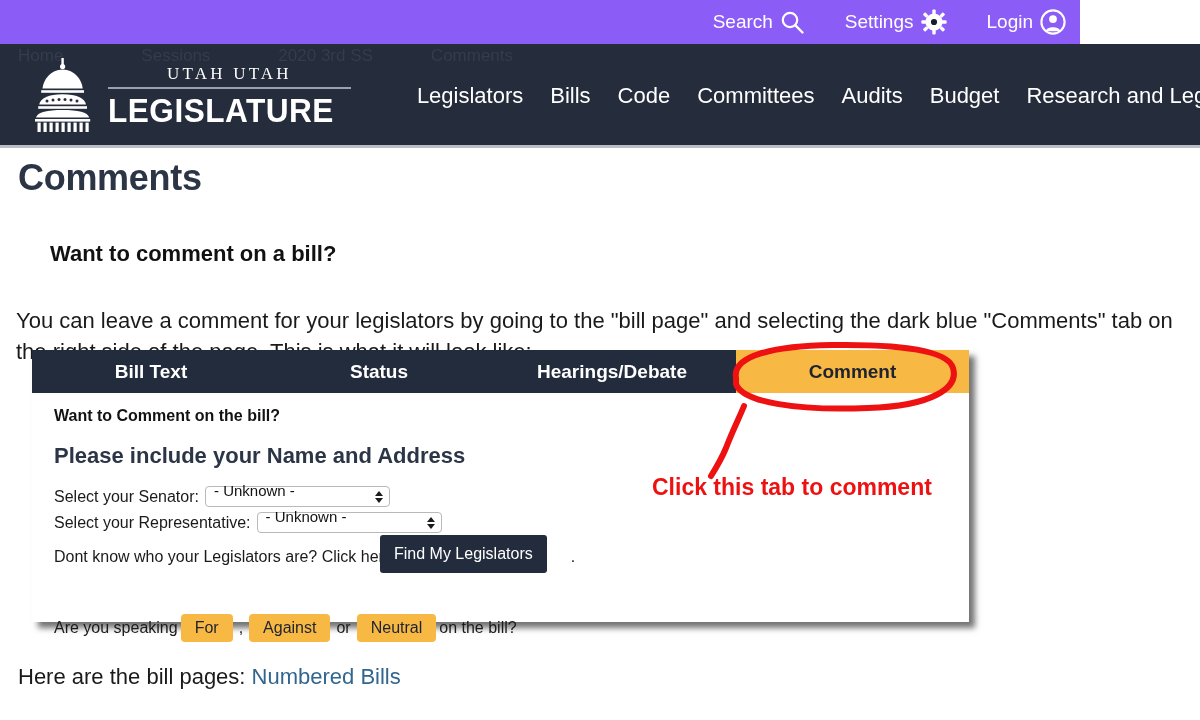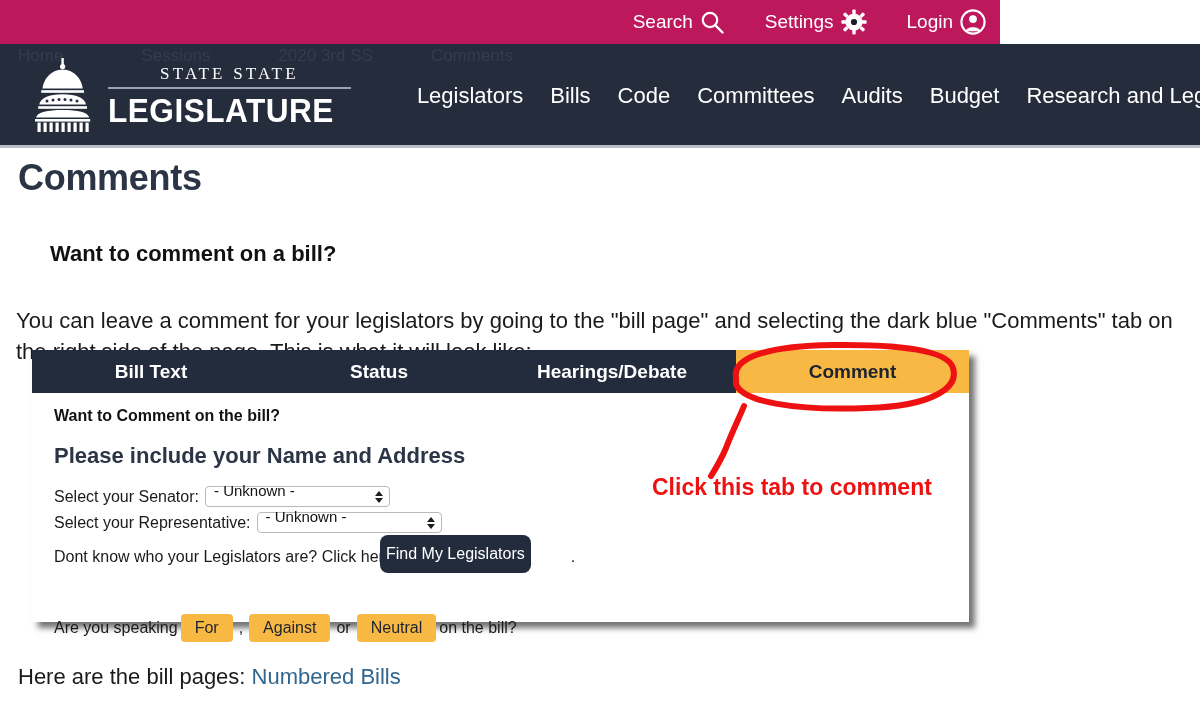--- a/index.html
+++ b/index.html
@@ -12,23 +12,23 @@
     overflow: hidden;
     background: #ffffff;
     font-family: "Liberation Sans", sans-serif;
     color: #1a1a1a;
   }
 
   
   .topbar {
     position: absolute;
     top: 0; left: 0;
-    width: 1000px;
+    width: 1080px;
     height: 44px;
-    background: #be185d;
+    background: #8b5cf6;
     display: flex;
     align-items: center;
     justify-content: flex-end;
     box-sizing: border-box;
     padding-right: 14px;
     z-index: 4;
   }
   .topbar-item {
     display: flex;
     align-items: center;
@@ -279,22 +279,22 @@
     margin-top: 15px;
     position: relative;
   }
   .find-btn {
     position: absolute;
     left: 326px;
     top: -13px;
     background: #232c3d;
     color: #ffffff;
     font-size: 16px;
-    padding: 10px 6px;
-    border-radius: 8px;
+    padding: 10px 14px;
+    border-radius: 3px;
     white-space: nowrap;
     cursor: pointer;
   }
   .hint-period { margin-left: 178px; }
 
   .speak-row {
     display: flex;
     align-items: center;
     font-size: 16px;
     color: #1a1a1a;
@@ -427,21 +427,21 @@
             <circle cx="13" cy="44" r="1.5"></circle>
             <circle cx="19" cy="43.1" r="1.5"></circle>
             <circle cx="25" cy="42.6" r="1.5"></circle>
             <circle cx="31" cy="42.6" r="1.5"></circle>
             <circle cx="37" cy="43.1" r="1.5"></circle>
             <circle cx="43" cy="44" r="1.5"></circle>
           </g>
         </svg>
       </span>
       <span class="logo-words">
-        <span class="logo-top">STATE STATE</span>
+        <span class="logo-top">UTAH UTAH</span>
         <span class="logo-rule"></span>
         <span class="logo-bottom">LEGISLATURE</span>
       </span>
     </div>
 
     <nav class="mainnav">
       <span class="navlink">Legislators</span>
       <span class="navlink">Bills</span>
       <span class="navlink">Code</span>
       <span class="navlink">Committees</span>

